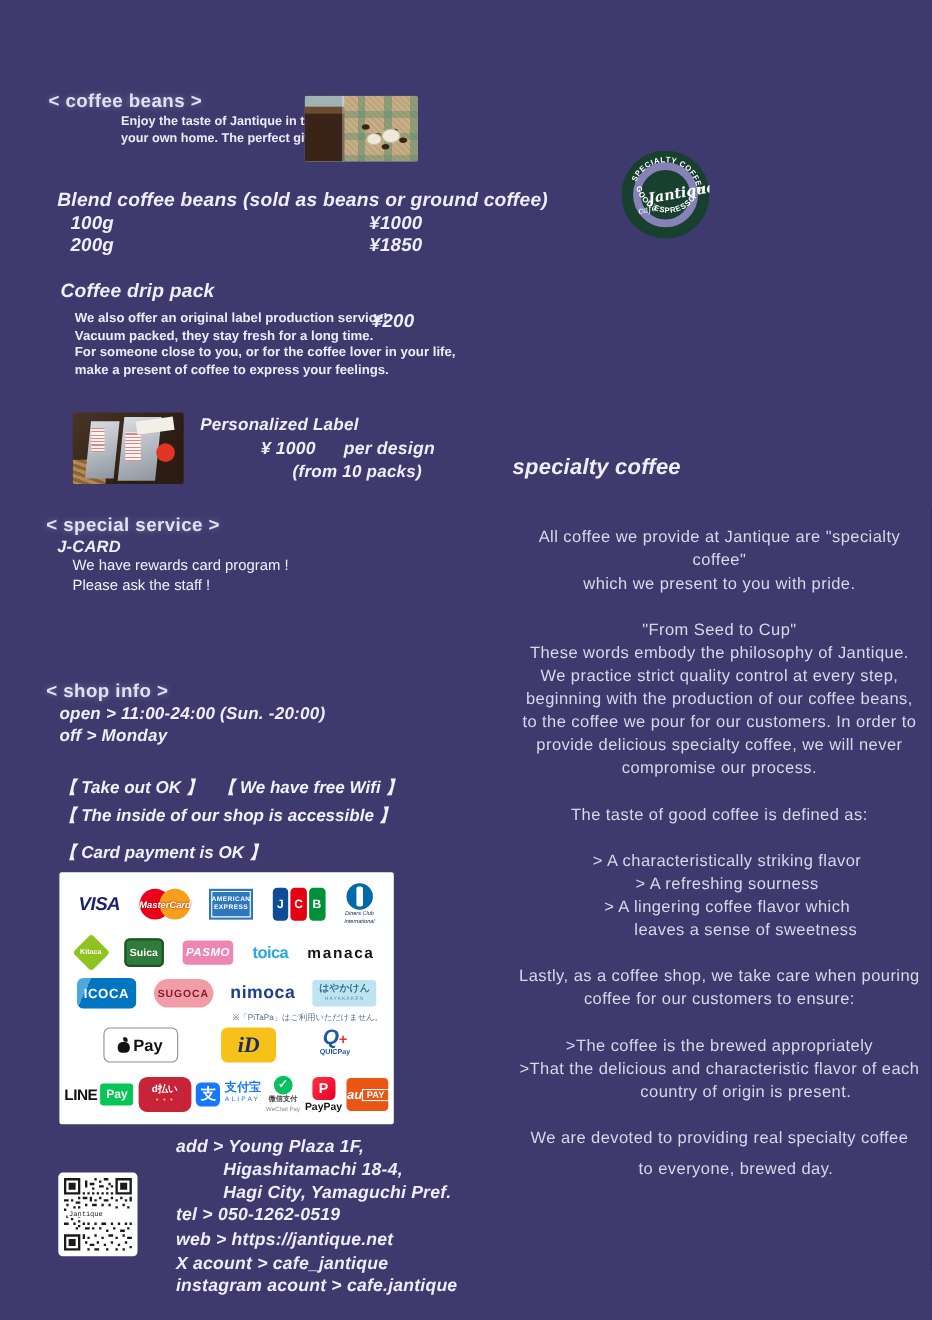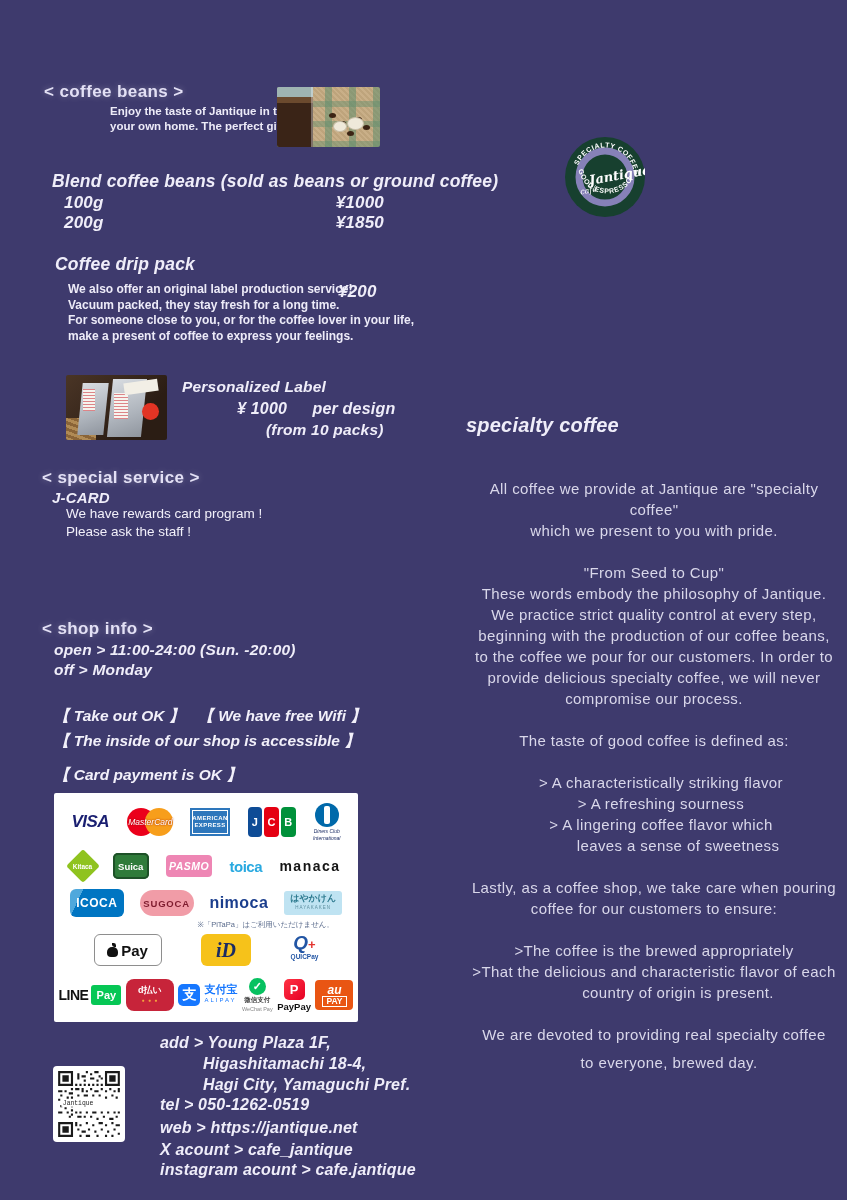--- a/index.html
+++ b/index.html
@@ -41,21 +41,21 @@
   
   .paybox{left:54px;top:793px;width:304px;height:229px;background:#fff;border-radius:2px;}
   .prow{position:absolute;left:0;width:304px;display:flex;align-items:center;justify-content:space-evenly;}
   .chip{display:flex;align-items:center;justify-content:center;}
   .visa{color:#1A1F71;font-style:italic;font-weight:900;font-size:17px;letter-spacing:-.5px;}
   .mc{position:relative;width:46px;height:28px;}
   .mc i{position:absolute;top:0;width:28px;height:28px;border-radius:50%;}
   .mc .c1{left:0;background:#EB001B;}
   .mc .c2{right:0;background:#F79E1B;}
   .mc span{position:absolute;left:0;right:0;top:9px;text-align:right;color:#fff;
-           font-style:italic;font-weight:400;font-size:8.5px;text-shadow:0 0 2px #900;}
+           font-style:italic;font-weight:700;font-size:8.5px;text-shadow:0 0 2px #900;}
   .amex{width:40px;height:28px;background:#2E77BC;color:#fff;font-weight:800;font-size:6px;
         flex-direction:column;line-height:7px;letter-spacing:.4px;box-shadow:inset 0 0 0 2px #2E77BC,inset 0 0 0 3px #fff;}
   .jcb{width:48px;height:30px;gap:2px;}
   .jcb b{flex:1;height:30px;border-radius:4px;color:#fff;font-size:11px;font-weight:800;
          display:flex;align-items:center;justify-content:center;}
   .jcb .j{background:#0E4C96;} .jcb .c{background:#E50012;} .jcb .b{background:#00913A;}
   .diners{flex-direction:column;gap:1px;}
   .diners .ball{width:24px;height:24px;border-radius:50%;background:#0069AA;position:relative;}
   .diners .ball::after{content:"";position:absolute;left:9px;top:3px;width:6px;height:18px;background:#fff;border-radius:2px;}
   .diners small{font-size:5px;color:#1A2B63;font-style:italic;line-height:6px;text-align:center;}
@@ -99,21 +99,21 @@
   .ali .col small{color:#1677FF;font-size:6px;letter-spacing:2px;}
   .wechat{flex-direction:column;line-height:8px;gap:1px;}
   .wechat .cir{width:17px;height:17px;border-radius:50%;background:#07C160;color:#fff;font-size:11px;font-weight:900;
                display:flex;align-items:center;justify-content:center;}
   .wechat b{font-size:6.5px;color:#444;font-weight:700;}
   .wechat small{font-size:5.5px;color:#888;}
   .paypay{flex-direction:column;line-height:11px;gap:1px;}
   .paypay .pp{width:21px;height:21px;background:linear-gradient(135deg,#FF3344,#E60024);border-radius:5px;color:#fff;
               font-weight:900;font-size:13px;display:flex;align-items:center;justify-content:center;}
   .paypay b{color:#111;font-weight:900;font-size:9.5px;}
-  .aupay{width:38px;height:30px;background:#E95513;border-radius:4px;flex-direction:column;line-height:12px;}
+  .aupay{width:38px;height:30px;background:#E95513;border-radius:4px;flex-direction:row;line-height:12px;}
   .aupay b{color:#fff;font-style:italic;font-weight:900;font-size:12px;}
   .aupay span{color:#fff;font-weight:900;font-size:8.5px;border:1px solid #fff;padding:0 3px;line-height:9px;}
   
   .qr{left:53px;top:1066px;width:72px;height:76px;background:#fff;border-radius:4px;padding:5px;box-sizing:border-box;}
   
   .logo{left:565px;top:137px;width:80px;height:80px;}
 </style>
 </head>
 <body>
 
@@ -229,21 +229,21 @@
     </div>
     <div class="prow" style="top:94px;height:32px;">
       <span class="chip icoca">ICOCA</span>
       <span class="chip sugoca">SUGOCA</span>
       <span class="chip nimoca">nimoca</span>
       <span class="chip haya">
         <b>はやかけん</b>
         <small>HAYAKAKEN</small>
       </span>
     </div>
-    <div class="abs note" style="right:24px;top:126px;">※「PiTaPa」はご利用いただけません。</div>
+    <div class="abs note" style="right:10px;top:126px;">※「PiTaPa」はご利用いただけません。</div>
     <div class="prow" style="top:138px;height:38px;">
       <span class="chip apple">
         <span class="appleglyph"></span>
         <span>Pay</span>
       </span>
       <span class="chip idchip">iD</span>
       <span class="chip quic">
         <span><span class="q">Q</span><span class="p">+</span></span>
         <small>QUICPay</small>
       </span>

